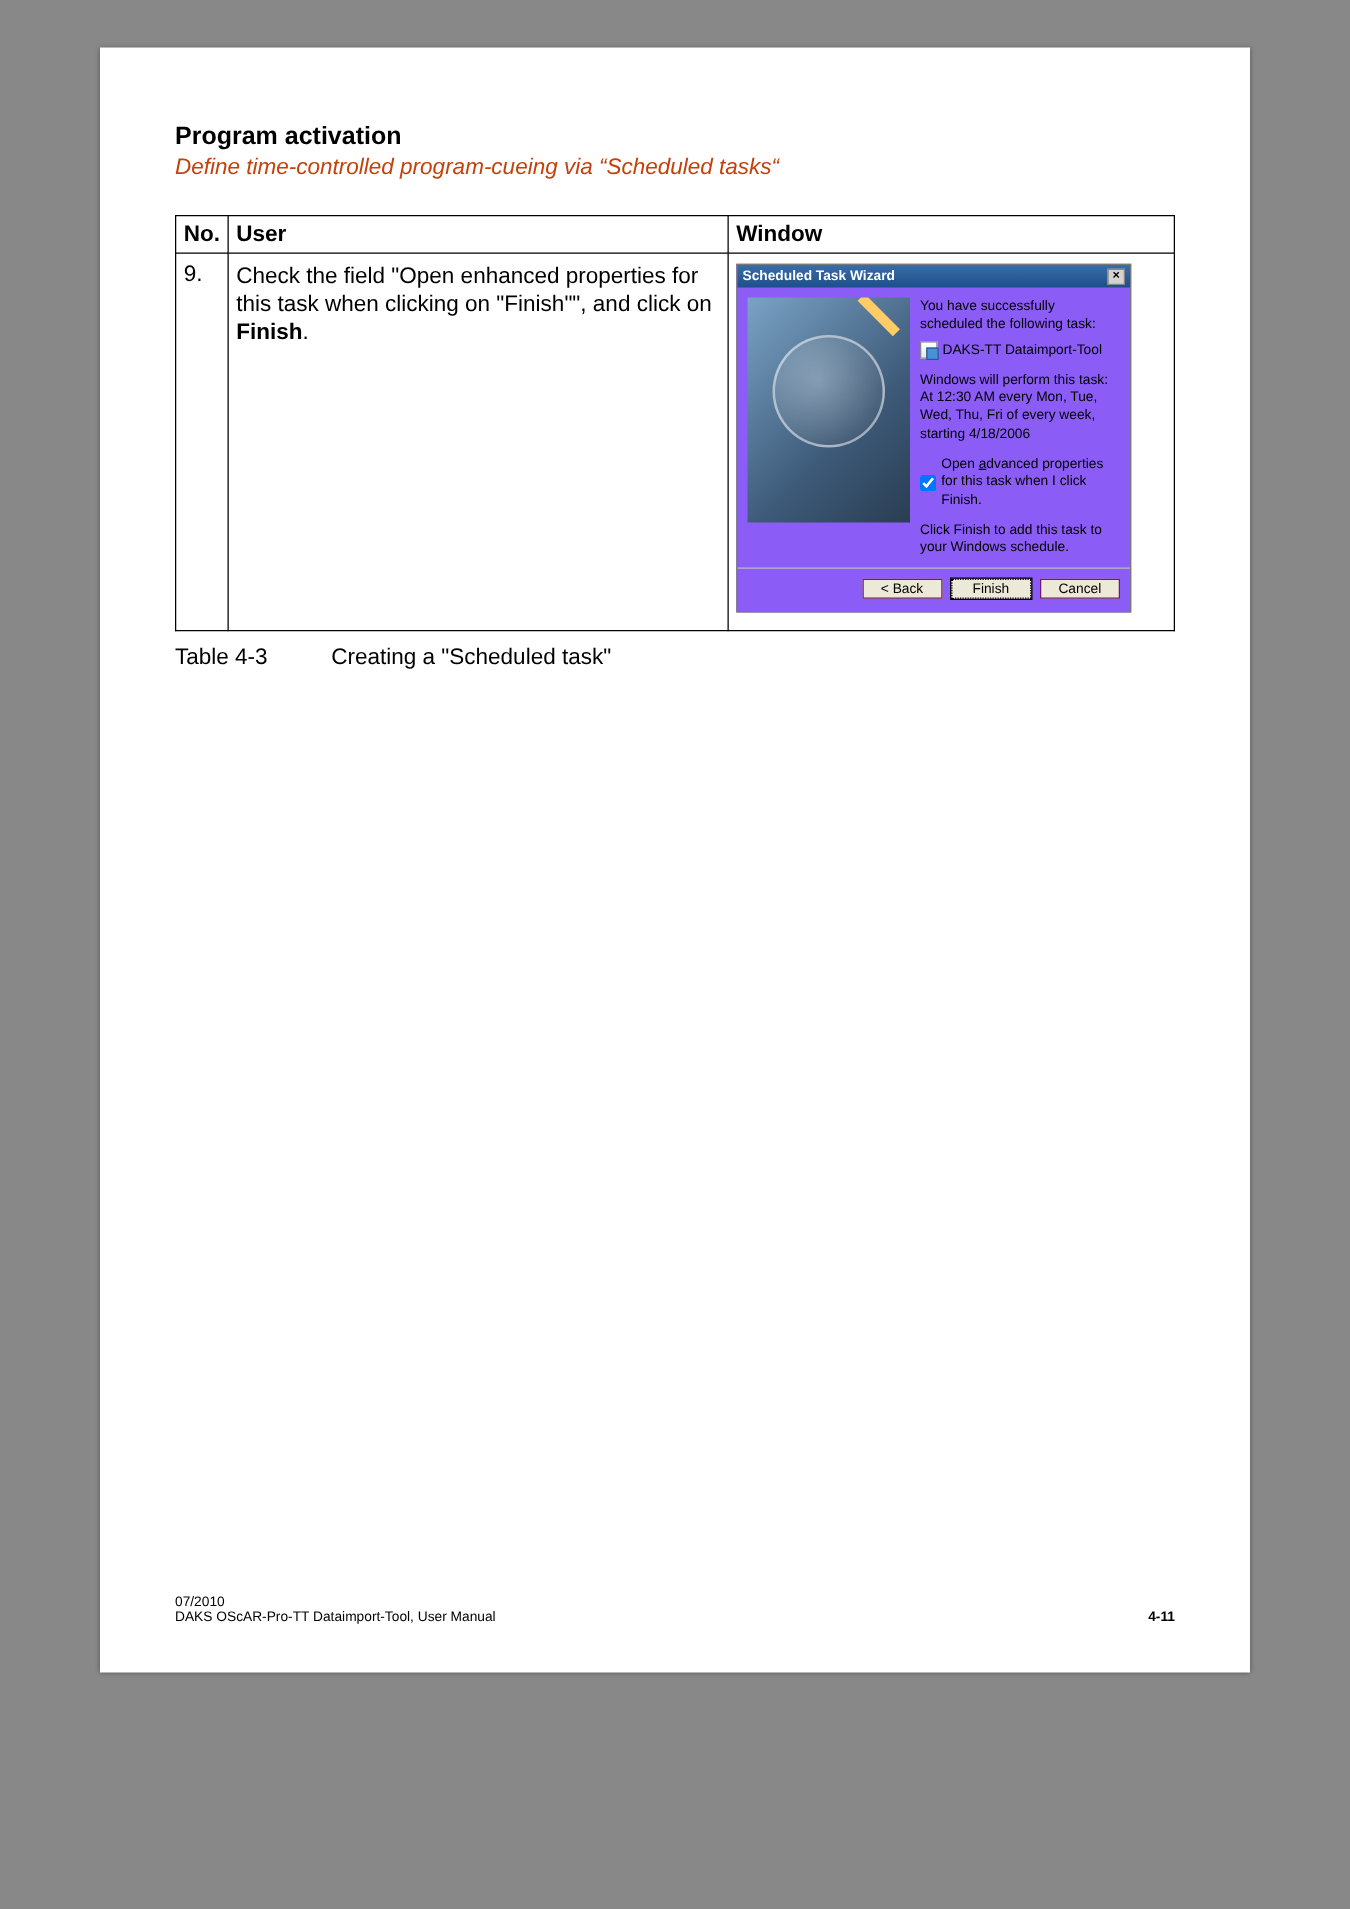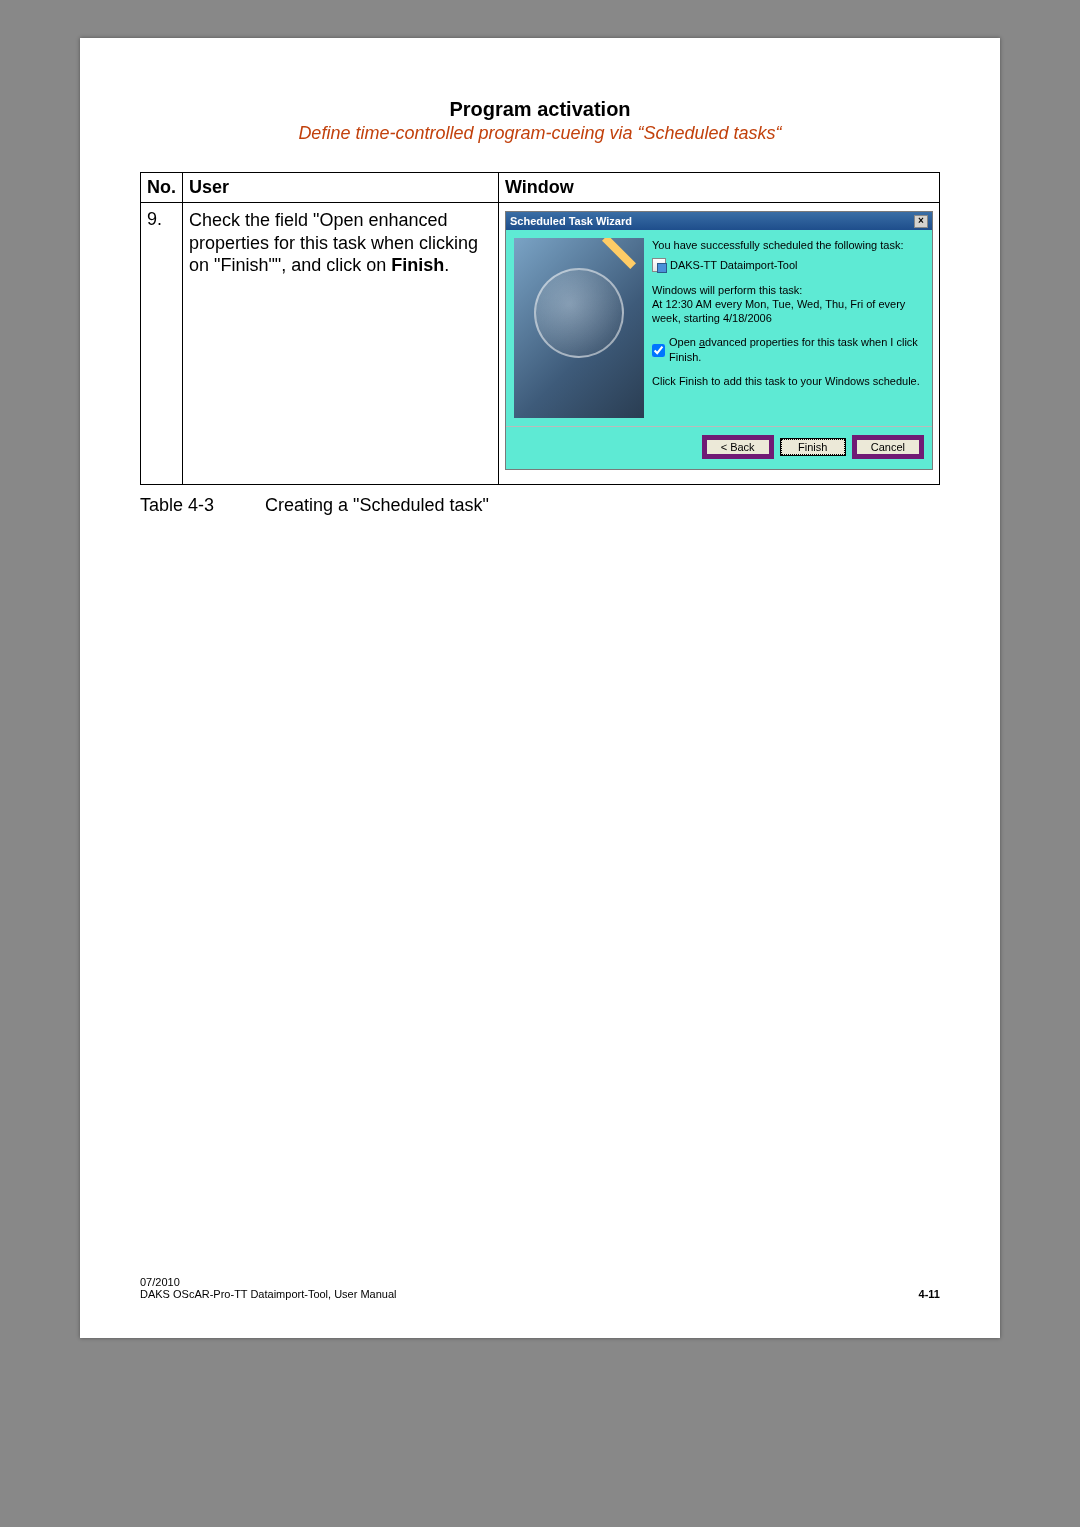--- a/index.html
+++ b/index.html
@@ -6,21 +6,21 @@
   html, body { width: 1080px; height: 1527px; background: #888; font-family: Arial, Helvetica, sans-serif; }
   .page {
     position: relative;
     margin: 38px auto 0 auto;
     width: 920px;
     height: 1300px;
     background: #fff;
     box-shadow: 0 0 4px rgba(0,0,0,0.4);
     padding: 60px 60px 40px 60px;
   }
-  .header { text-align: center; margin-bottom: 24px; }
+  .header { text-align: left; margin-bottom: 24px; }
   .header .h1 { font-weight: bold; font-size: 20px; color: #000; }
   .header .h2 { font-style: italic; font-size: 18px; color: #c2410c; margin-top: 2px; }
 
   table.main {
     width: 100%;
     border-collapse: collapse;
     margin-top: 28px;
   }
   table.main th, table.main td {
     border: 1px solid #000;
@@ -32,22 +32,22 @@
   table.main td { padding: 6px 6px 10px 6px; }
   .col-no { width: 42px; }
   .col-task { width: 400px; }
   .col-window { }
 
   .task-text { font-size: 18px; line-height: 1.25; }
   .task-text b { font-weight: bold; }
 
   
   .wizard {
-    width: 428px;
-    background: #5eead4;
+    width: 316px;
+    background: #8b5cf6;
     border: 1px solid #7a7a7a;
     font-family: Tahoma, Arial, sans-serif;
     font-size: 11px;
     color: #000;
     margin: 2px 0 4px 0;
   }
   .wizard .titlebar {
     background: linear-gradient(#3a6ea5,#1e4e8c);
     color: #fff;
     font-weight: bold;
@@ -113,21 +113,21 @@
     border-top: 1px solid #bbb;
     padding: 8px 8px 10px 8px;
     text-align: right;
   }
   .wizard .buttons button {
     font-family: Tahoma, Arial, sans-serif;
     font-size: 11px;
     padding: 1px 14px;
     margin-left: 4px;
     background: #ece9d8;
-    border: 5px solid #701a75;
+    border: 1px solid #701a75;
     min-width: 64px;
   }
   .wizard .buttons button.default {
     border: 1px dotted #000;
     outline: 1px solid #000;
   }
 
   .caption { font-size: 18px; margin-top: 10px; }
   .caption .label { display: inline-block; width: 120px; }
 

